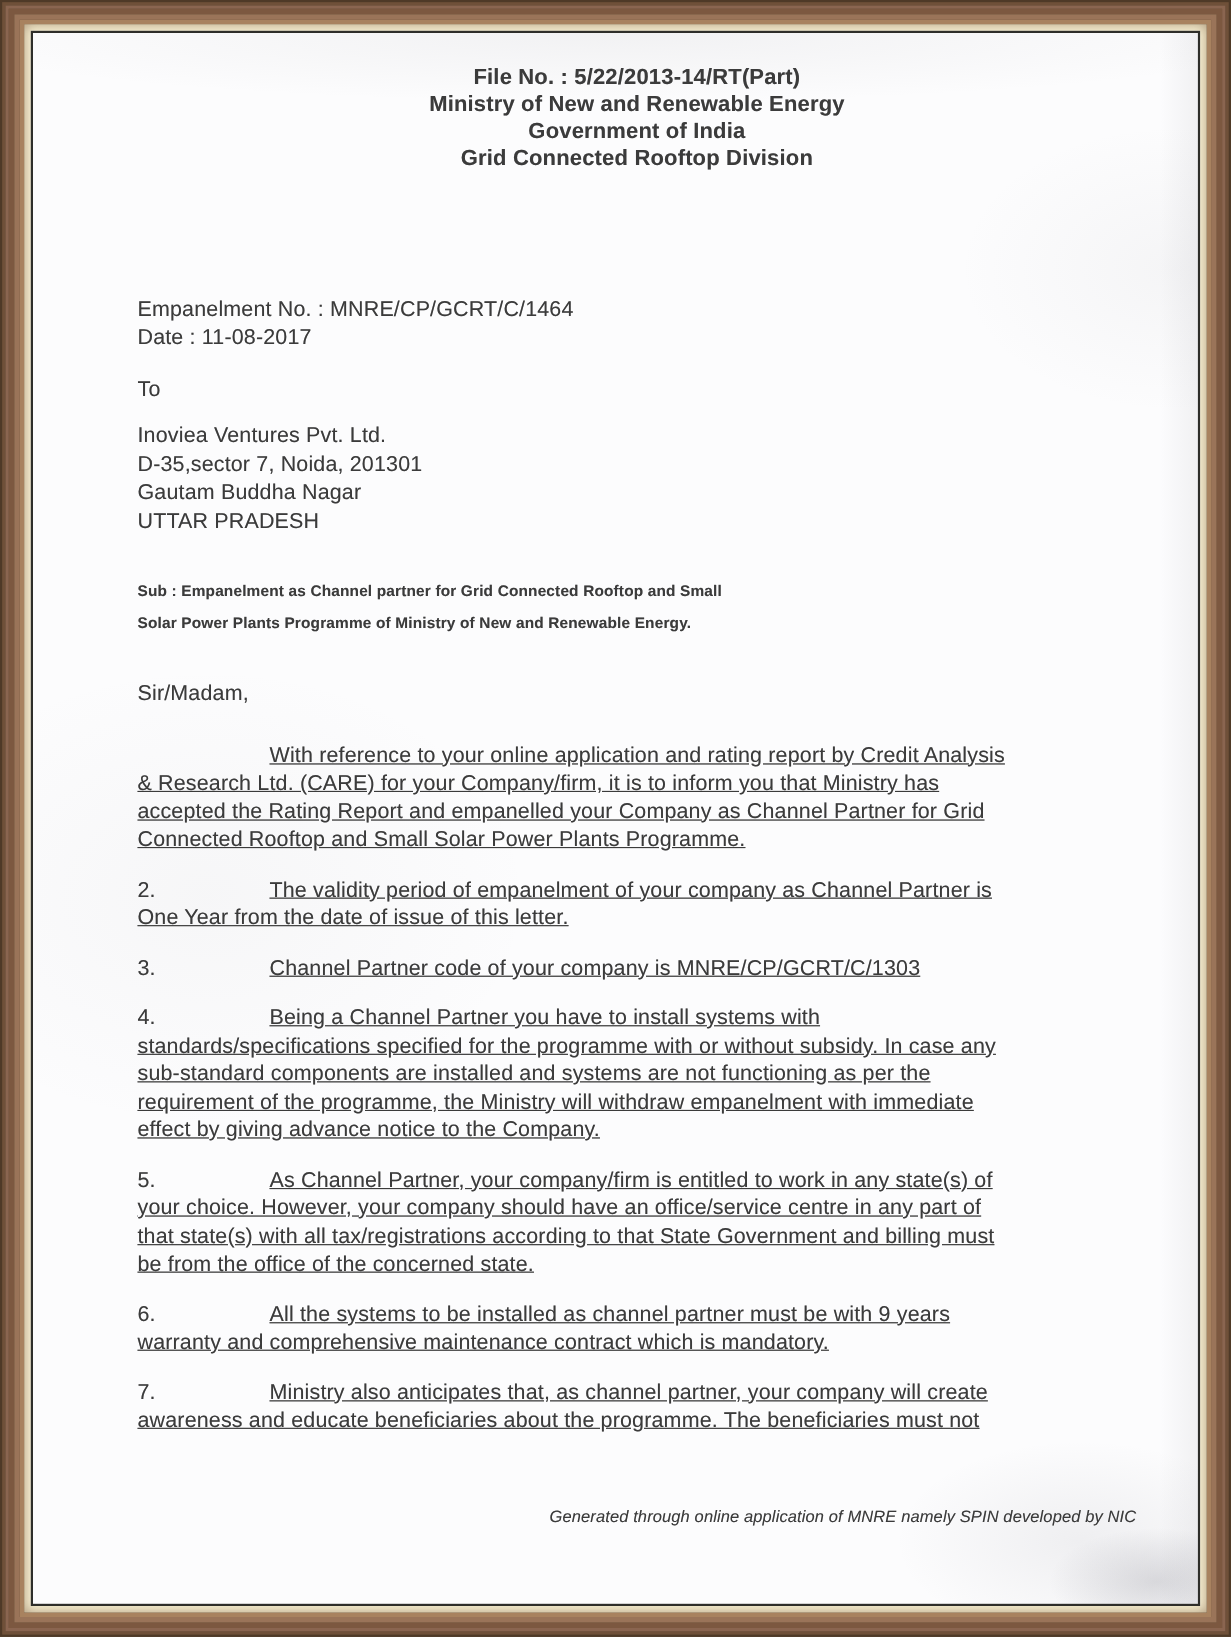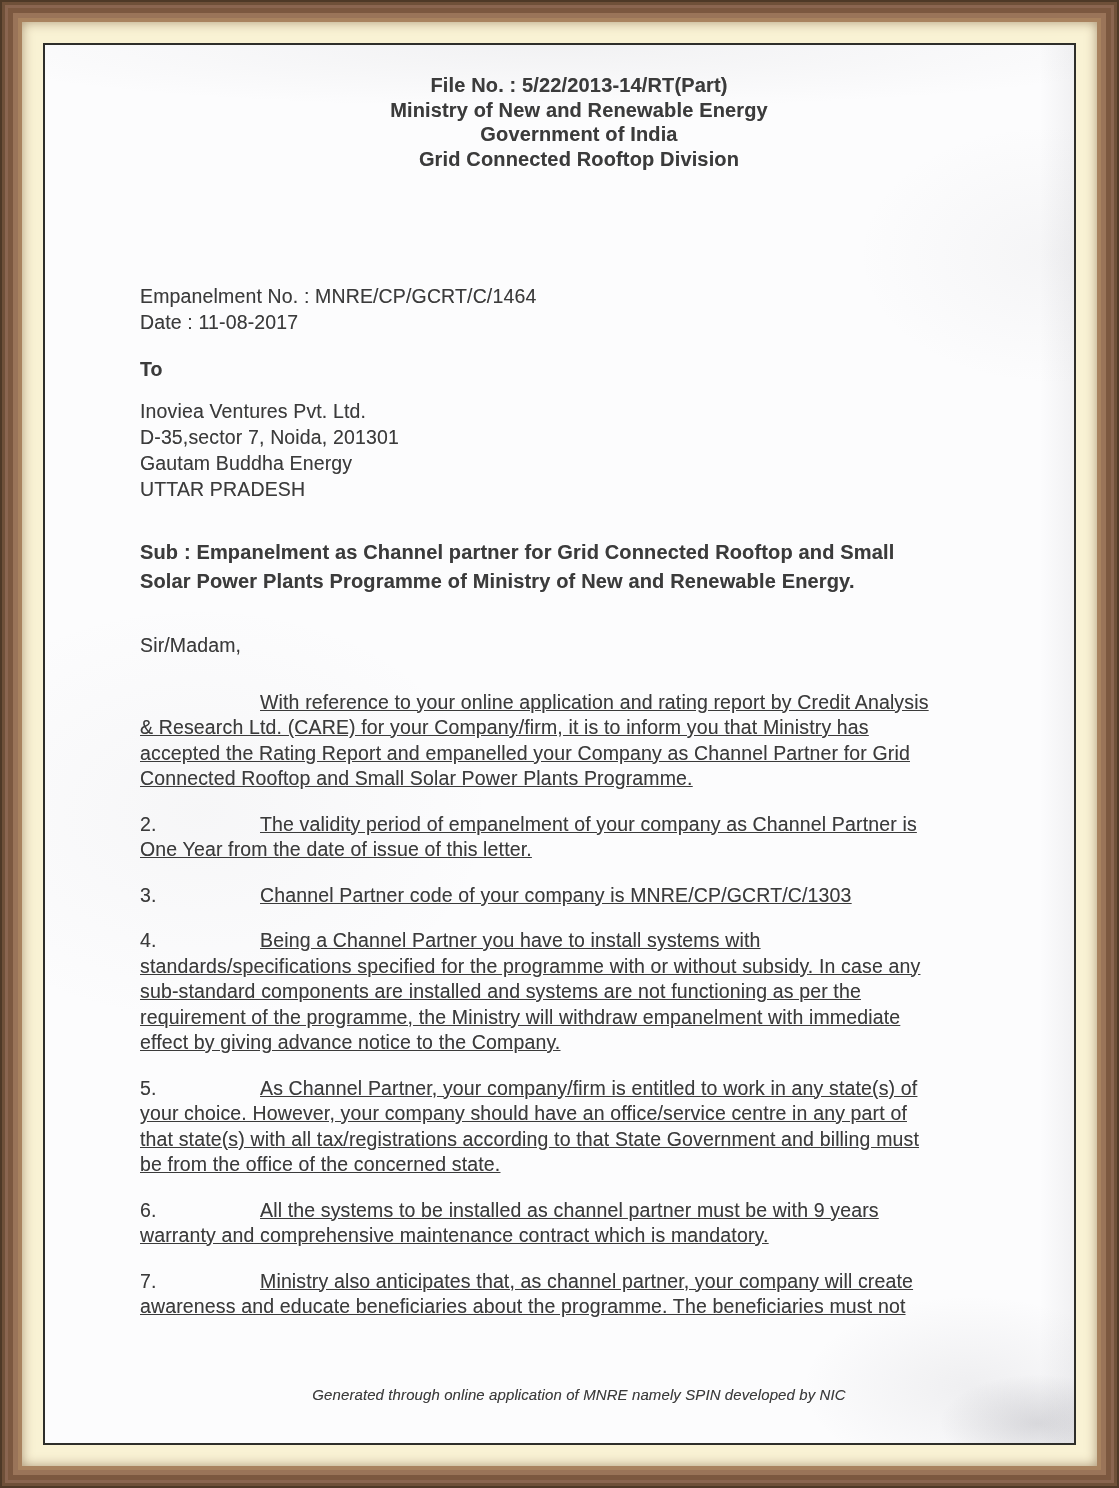--- a/index.html
+++ b/index.html
@@ -18,21 +18,21 @@
   .f1 { border: 2px solid #4e3927; }
   .f2 { border: 3px solid #6f5039; }
   .f3 { border: 3px solid #8a6550; }
   .f4 { border: 5px solid #7c5840; }
   .f5 { border: 5px solid #9a7459; }
   .f6 { border: 4px solid #a8825f; }
   .mat {
     box-sizing: border-box;
     width: 100%; height: 100%;
     background: #f9f2d4;
-    padding: 21px;
+    padding: 6px;
     box-shadow: inset 0 0 12px rgba(110, 74, 46, 0.55);
     display: flex;
   }
   .page {
     flex: 1;
     box-sizing: border-box;
     border: 2px solid #2e2e2a;
     background-color: #fcfcfd;
     background-image:
       radial-gradient(900px 90px at 50% 0%, rgba(148,148,154,0.10), rgba(148,148,154,0) 70%),
@@ -53,37 +53,37 @@
     letter-spacing: 0.15px;
     text-shadow: 0 0 0.6px rgba(40,40,40,0.35);
   }
   .letter-header {
     text-align: center;
     font-weight: bold;
     font-size: 20px;
     line-height: 24.5px;
   }
   .meta-block { margin-top: 112px; line-height: 26px; }
-  .to-line { margin-top: 21px; line-height: 26px; font-weight: bold; }
+  .to-line { margin-top: 21px; line-height: 26px; }
   .recipient-block { margin-top: 16px; line-height: 26px; }
   .subject {
     margin-top: 36px;
     font-weight: bold;
-    font-size: 20px;
+    font-size: 14px;
     line-height: 29px;
     white-space: pre-line;
   }
   .greeting { margin-top: 37px; }
   .para { margin-top: 20px; }
   .para.first { margin-top: 31px; }
   .pnum { display: inline-block; width: 120px; vertical-align: top; }
   .ptext { white-space: pre-line; text-decoration: underline; }
   .letter-footer {
     margin-top: 65px;
-    text-align: center;
+    text-align: right;
     font-style: italic;
     font-size: 15px;
     line-height: 20px;
     letter-spacing: 0.1px;
   }
 </style>
 </head>
 <body>
 
 <div class="f f1">
@@ -106,21 +106,21 @@
         <div class="meta-block">
           <div>Empanelment No. : MNRE/CP/GCRT/C/1464</div>
           <div>Date : 11-08-2017</div>
         </div>
 
         <div class="to-line">To</div>
 
         <div class="recipient-block">
           <div>Inoviea Ventures Pvt. Ltd.</div>
           <div>D-35,sector 7, Noida, 201301</div>
-          <div>Gautam Buddha Energy</div>
+          <div>Gautam Buddha Nagar</div>
           <div>UTTAR PRADESH</div>
         </div>
 
         <div class="subject">Sub : Empanelment as Channel partner for Grid Connected Rooftop and Small
 Solar Power Plants Programme of Ministry of New and Renewable Energy.</div>
 
         <div class="greeting">Sir/Madam,</div>
 
         <div class="para first"><span class="pnum"></span><span class="ptext">With reference to your online application and rating report by Credit Analysis
 &amp; Research Ltd. (CARE) for your Company/firm, it is to inform you that Ministry has

